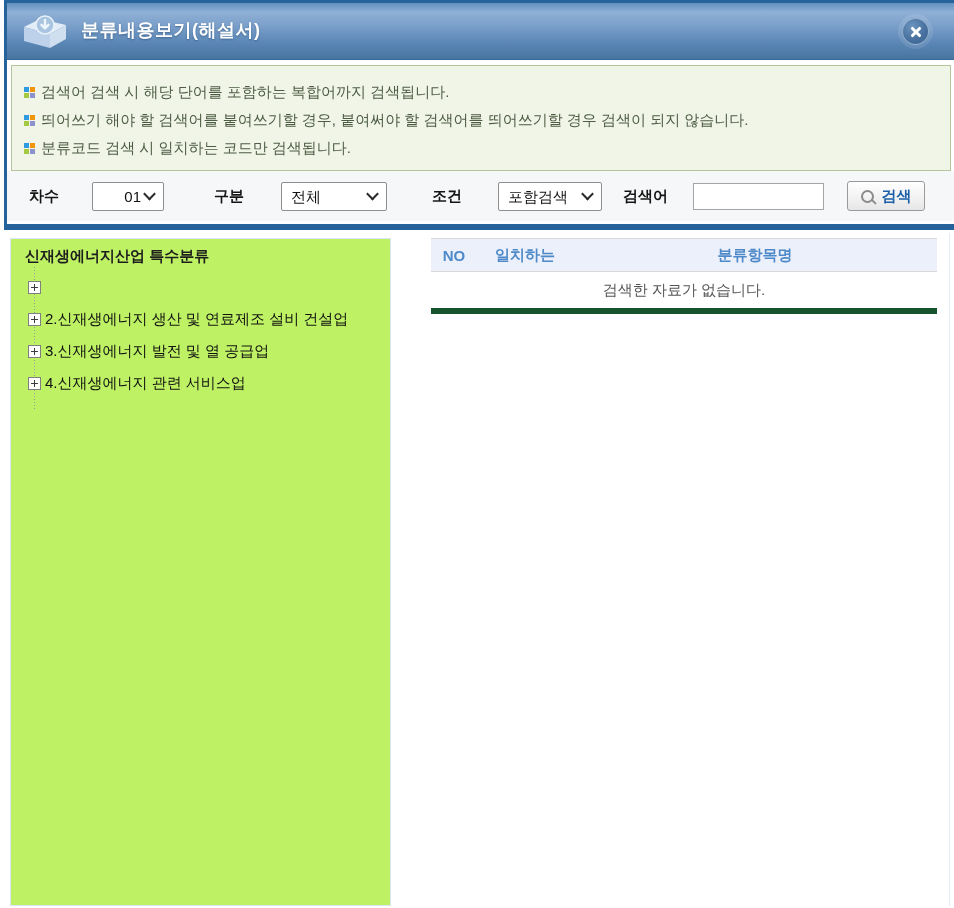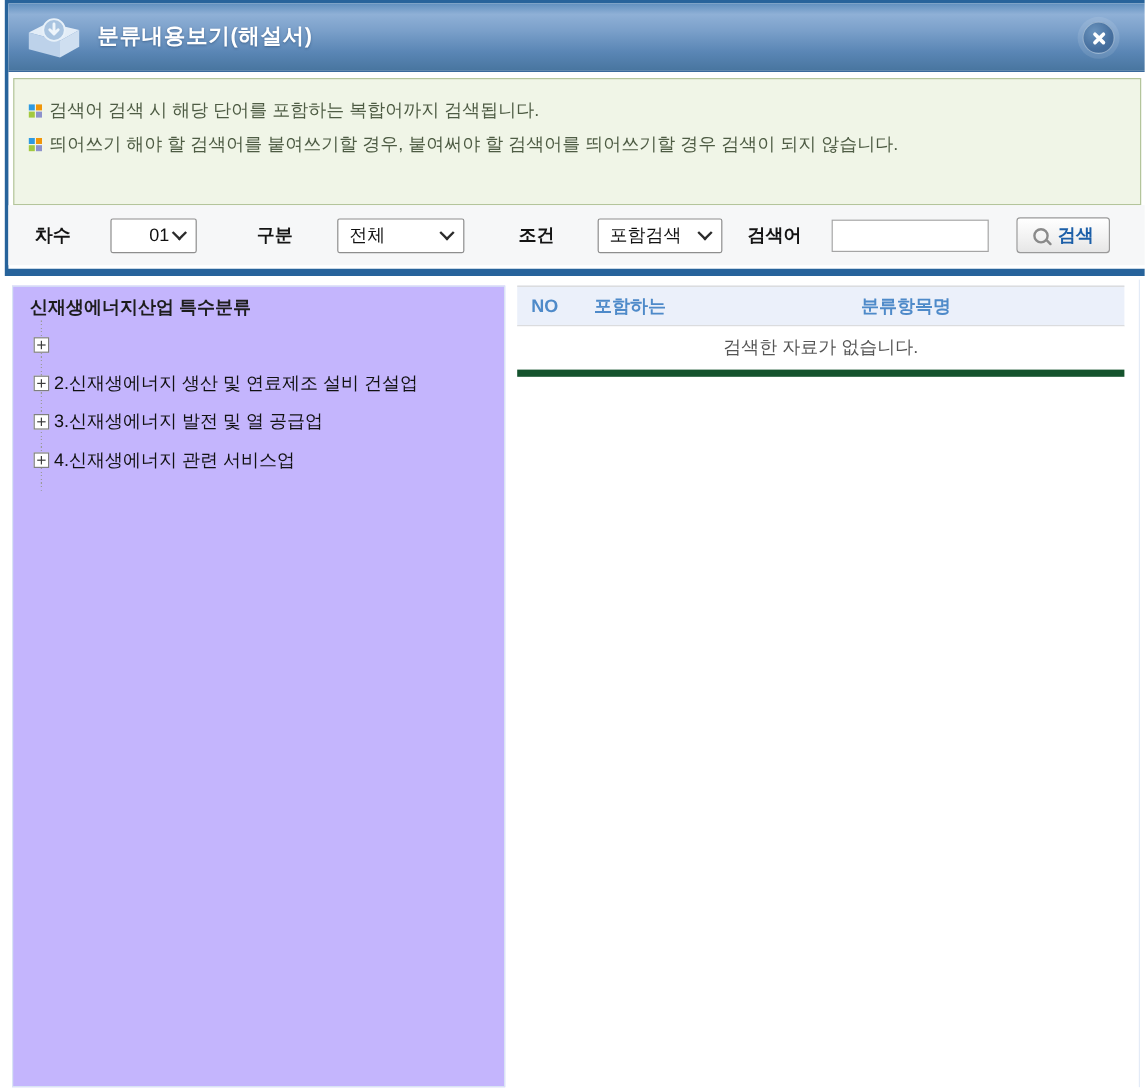--- a/index.html
+++ b/index.html
@@ -58,22 +58,22 @@
   .mag::after{content:"";position:absolute;width:6px;height:2px;background:#8a8a8a;
     right:-5px;bottom:-2px;transform:rotate(45deg);border-radius:1px;}
 
   
   .m-a{margin-right:33px;} .m-b{margin-right:50px;} .m-c{margin-right:37px;}
   .m-d{margin-right:45px;} .m-e{margin-right:36px;} .m-f{margin-right:21px;}
   .m-g{margin-right:25px;} .m-h{margin-right:23px;}
   .w-round select{width:72px;text-align:right;} .w-cat select{width:106px;} .w-cond select{width:104px;}
 
   
-  .tree-panel{position:absolute;left:10px;top:238px;width:411px;height:668px;
-    border:1px solid #d9e4f4;box-sizing:border-box;background:#c4b5fd;}
+  .tree-panel{position:absolute;left:10px;top:238px;width:381px;height:668px;
+    border:1px solid #d9e4f4;box-sizing:border-box;background:#bef264;}
   .tree-title{padding:8px 0 0 14px;font-size:15px;font-weight:bold;color:#1d1d1d;}
   .tree{position:relative;margin-top:5px;}
   .tree-vline{position:absolute;left:23px;top:-4px;width:1px;height:142px;
     background-image:repeating-linear-gradient(180deg,#9a9a9a 0 1px,transparent 1px 3px);}
   .tree-item{position:relative;display:flex;align-items:center;height:32px;padding-left:17px;
     font-size:15px;color:#111;cursor:pointer;}
   .plusbox{position:relative;width:11px;height:11px;background:#fff;border:1px solid #7f7f7f;
     box-sizing:content-box;margin-right:4px;flex:none;}
   .plusbox::before{content:"";position:absolute;left:2px;top:5px;width:7px;height:1px;background:#3c3c3c;}
   .plusbox::after{content:"";position:absolute;left:5px;top:2px;width:1px;height:7px;background:#3c3c3c;}
@@ -125,20 +125,29 @@
       </div>
       <div class="notice-line">
         <span class="sq-bullet">
             <i class="s1"></i>
             <i class="s2"></i>
             <i class="s3"></i>
             <i class="s4"></i>
           </span>
         <span>띄어쓰기 해야 할 검색어를 붙여쓰기할 경우, 붙여써야 할 검색어를 띄어쓰기할 경우 검색이 되지 않습니다.</span>
       </div>
+      <div class="notice-line">
+        <span class="sq-bullet">
+            <i class="s1"></i>
+            <i class="s2"></i>
+            <i class="s3"></i>
+            <i class="s4"></i>
+          </span>
+        <span>분류코드 검색 시 일치하는 코드만 검색됩니다.</span>
+      </div>
     </div>
 
     <div class="searchbar">
       <span class="sb-label m-a">차수</span>
       <span class="sel-wrap w-round m-b">
         <select>
           <option>01</option>
         </select>
         <span></span>
       </span>
@@ -183,21 +192,21 @@
       <div class="tree-item">
         <span class="plusbox"></span>
         <span>4.신재생에너지 관련 서비스업</span>
       </div>
     </div>
   </div>
 
   <div class="result-panel">
     <div class="thead">
       <span class="th-no">NO</span>
-      <span class="th-code">포함하는</span>
+      <span class="th-code">일치하는</span>
       <span class="th-name">분류항목명</span>
     </div>
     <div class="empty-row">검색한 자료가 없습니다.</div>
   </div>
 
   <div class="right-edge-line"></div>
 
 </div>
 
 </body></html>

